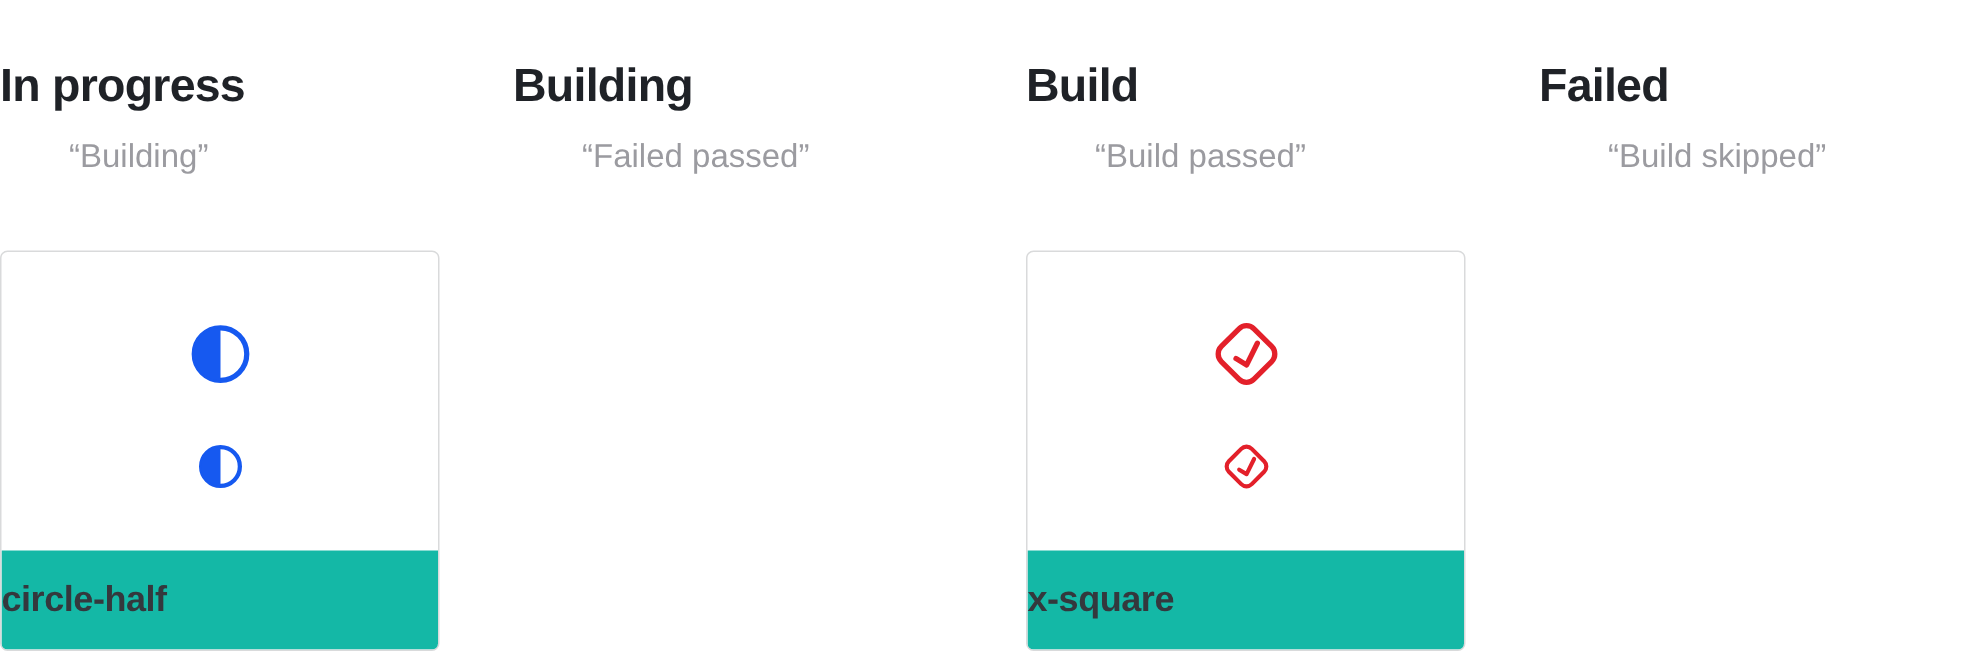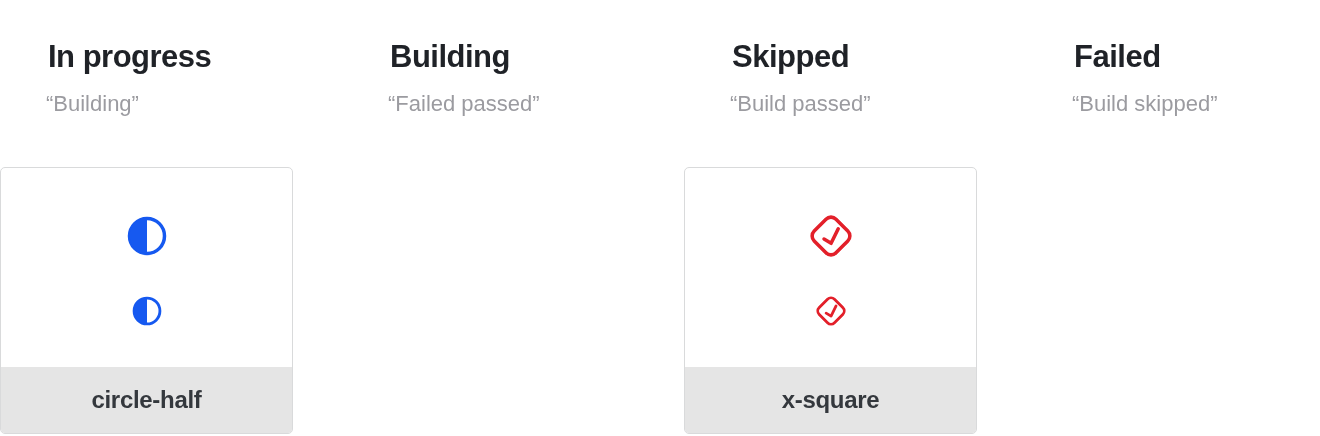--- a/index.html
+++ b/index.html
@@ -18,21 +18,20 @@
   }
   .col { display: flex; flex-direction: column; }
   .col-title {
     margin-top: 40px;
     height: 36px;
     font-size: 31px;
     line-height: 34px;
     font-weight: 800;
     letter-spacing: -0.5px;
     color: #1f2227;
-    padding-left: 48px;
   }
   .col-quote {
     margin-top: 16px;
     height: 26px;
     font-size: 22px;
     line-height: 24px;
     font-weight: 500;
     color: #9b9ba0;
     padding-left: 46px;
   }
@@ -56,24 +55,24 @@
     transform: translate(-50%, -50%);
     display: flex;
     align-items: center;
     justify-content: center;
   }
   .icon svg { display: block; }
   .icon-large { top: 68px; }
   .icon-small { top: 143px; }
   .card-footer {
     height: 66px;
-    background: #e5e5e5;
+    background: #14b8a6;
     display: flex;
     align-items: center;
-    justify-content: center;
+    justify-content: flex-start;
   }
   .footer-label {
     font-size: 24px;
     font-weight: 700;
     letter-spacing: -0.3px;
     color: #34383d;
   }
 </style>
 </head>
 <body>
@@ -103,21 +102,21 @@
       </div>
     </div>
   </section>
 
   <section class="col">
     <h2 class="col-title">Building</h2>
     <p class="col-quote">“Failed passed”</p>
   </section>
 
   <section class="col">
-    <h2 class="col-title">Skipped</h2>
+    <h2 class="col-title">Build</h2>
     <p class="col-quote">“Build passed”</p>
     <div class="card">
       <div class="card-body">
         <span class="icon icon-large" style="color: rgb(227, 32, 42);">
           <svg viewBox="0 0 24 24" width="50" height="50" fill="none" stroke="currentColor" stroke-width="1.7" stroke-linecap="round" stroke-linejoin="round" aria-hidden="true">
             <rect x="4.6" y="4.6" width="14.8" height="14.8" rx="3.4" transform="rotate(45 12 12)"></rect>
             <path d="M8.4 12.6 l2.8 2.8 L16.2 9.5" transform="rotate(-14 12 12)"></path>
           </svg>
         </span>
         <span class="icon icon-small" style="color: rgb(227, 32, 42);">

